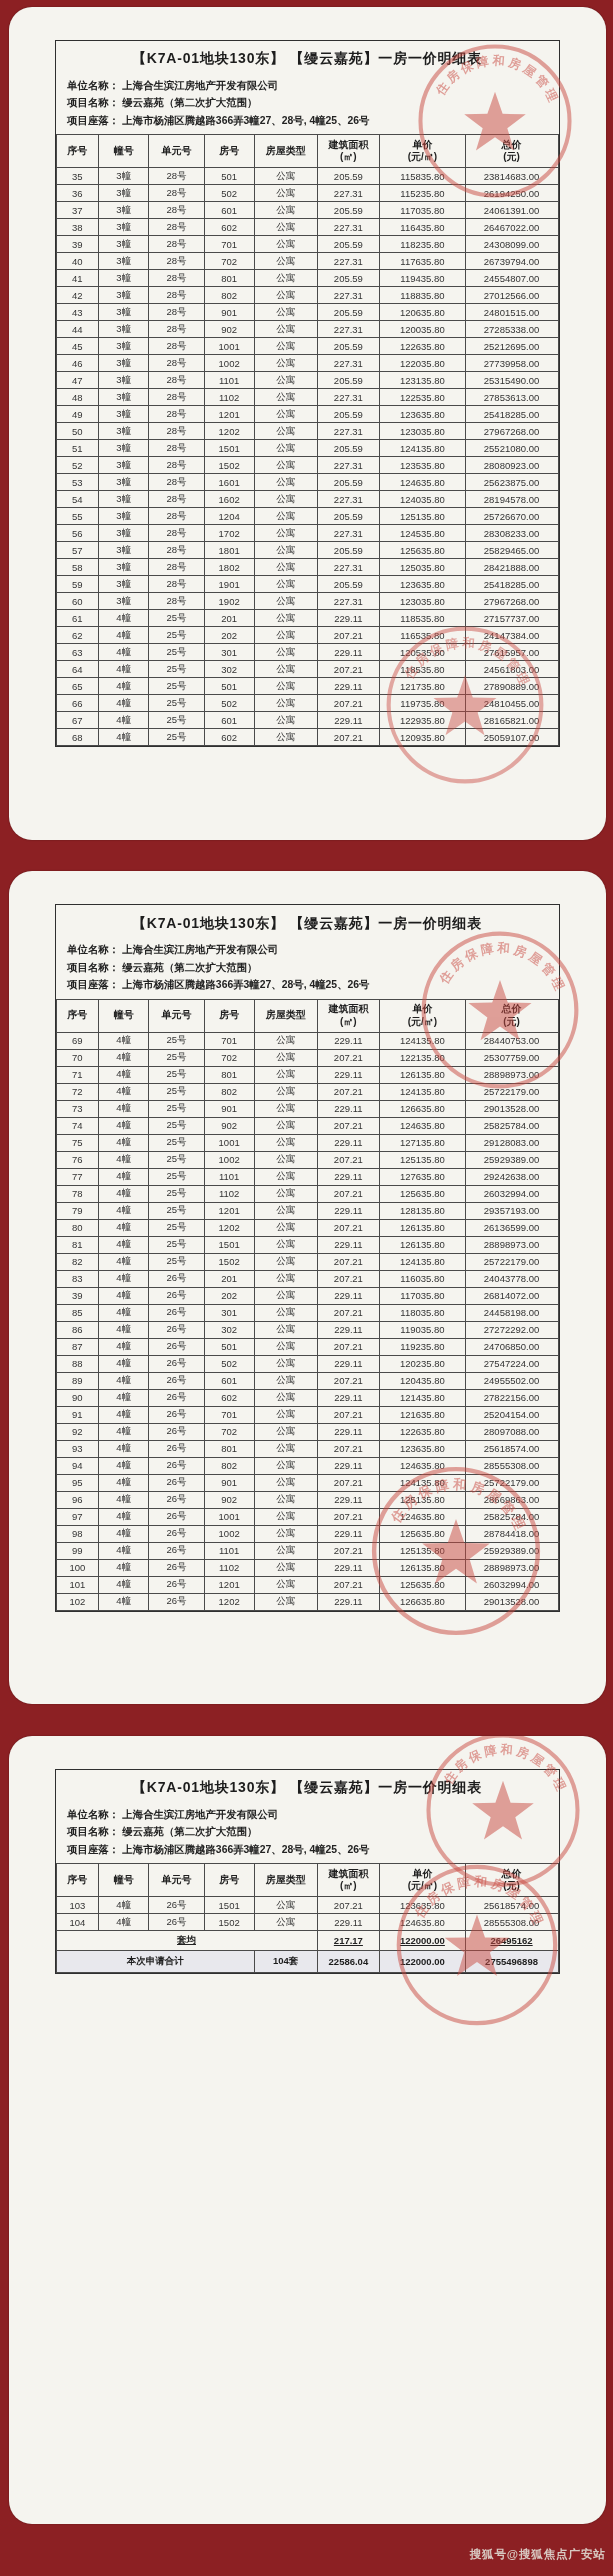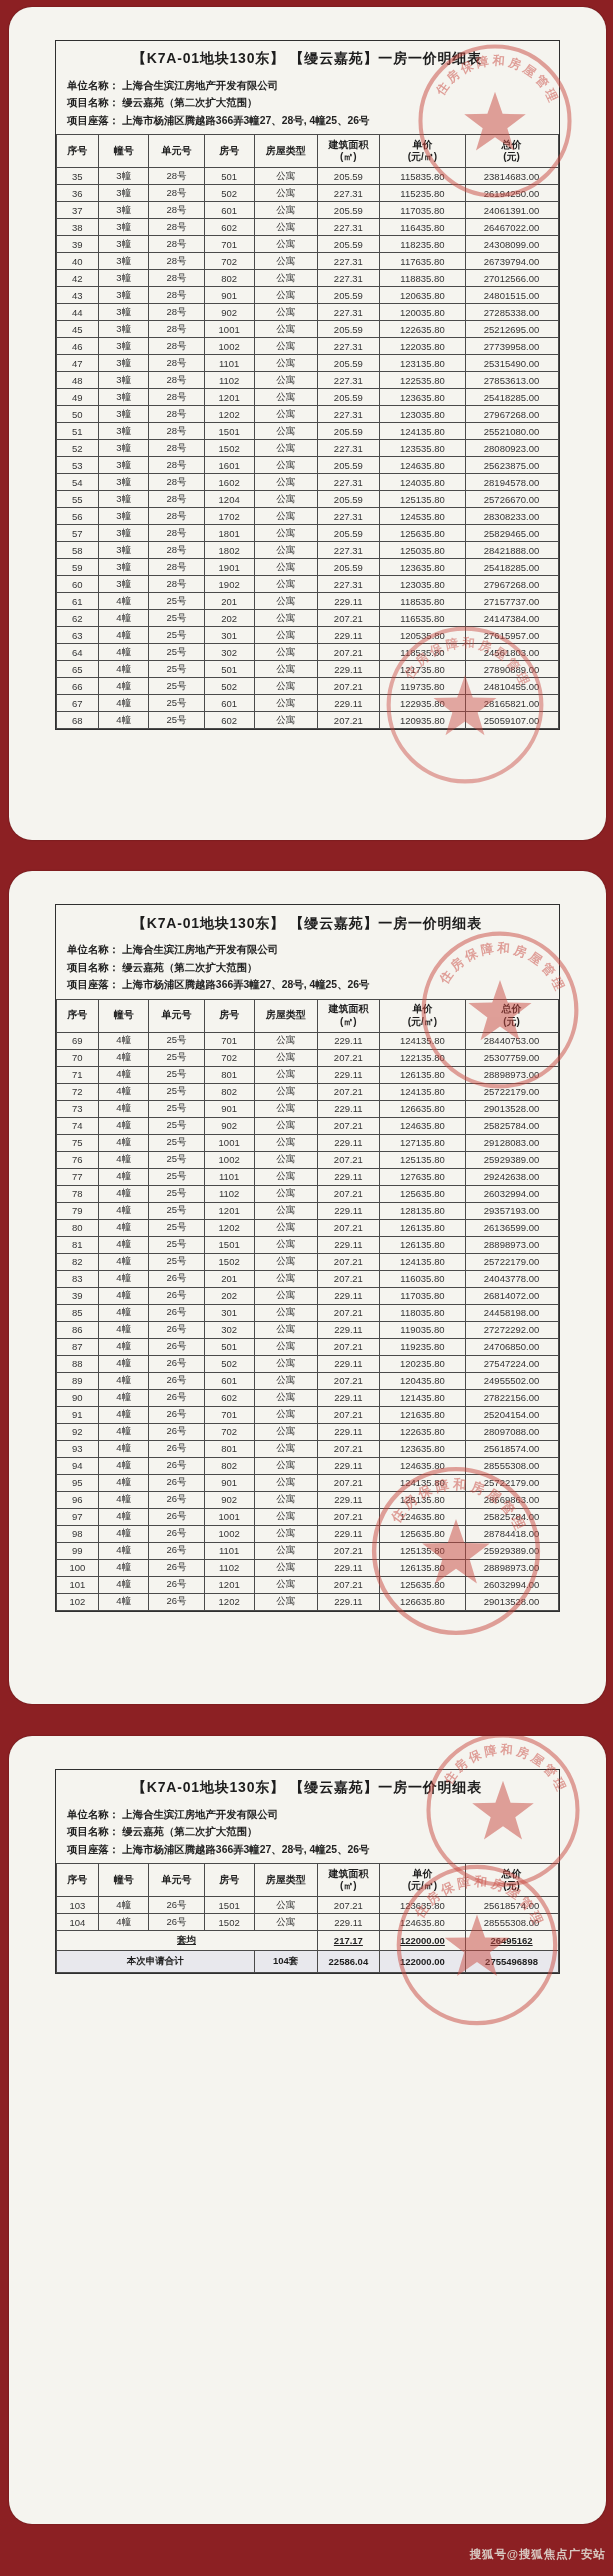--- a/index.html
+++ b/index.html
@@ -171,20 +171,30 @@
             <td>40</td>
             <td>3幢</td>
             <td>28号</td>
             <td>702</td>
             <td>公寓</td>
             <td>227.31</td>
             <td>117635.80</td>
             <td>26739794.00</td>
           </tr>
           <tr>
+            <td>41</td>
+            <td>3幢</td>
+            <td>28号</td>
+            <td>801</td>
+            <td>公寓</td>
+            <td>205.59</td>
+            <td>119435.80</td>
+            <td>24554807.00</td>
+          </tr>
+          <tr>
             <td>42</td>
             <td>3幢</td>
             <td>28号</td>
             <td>802</td>
             <td>公寓</td>
             <td>227.31</td>
             <td>118835.80</td>
             <td>27012566.00</td>
           </tr>
           <tr>

